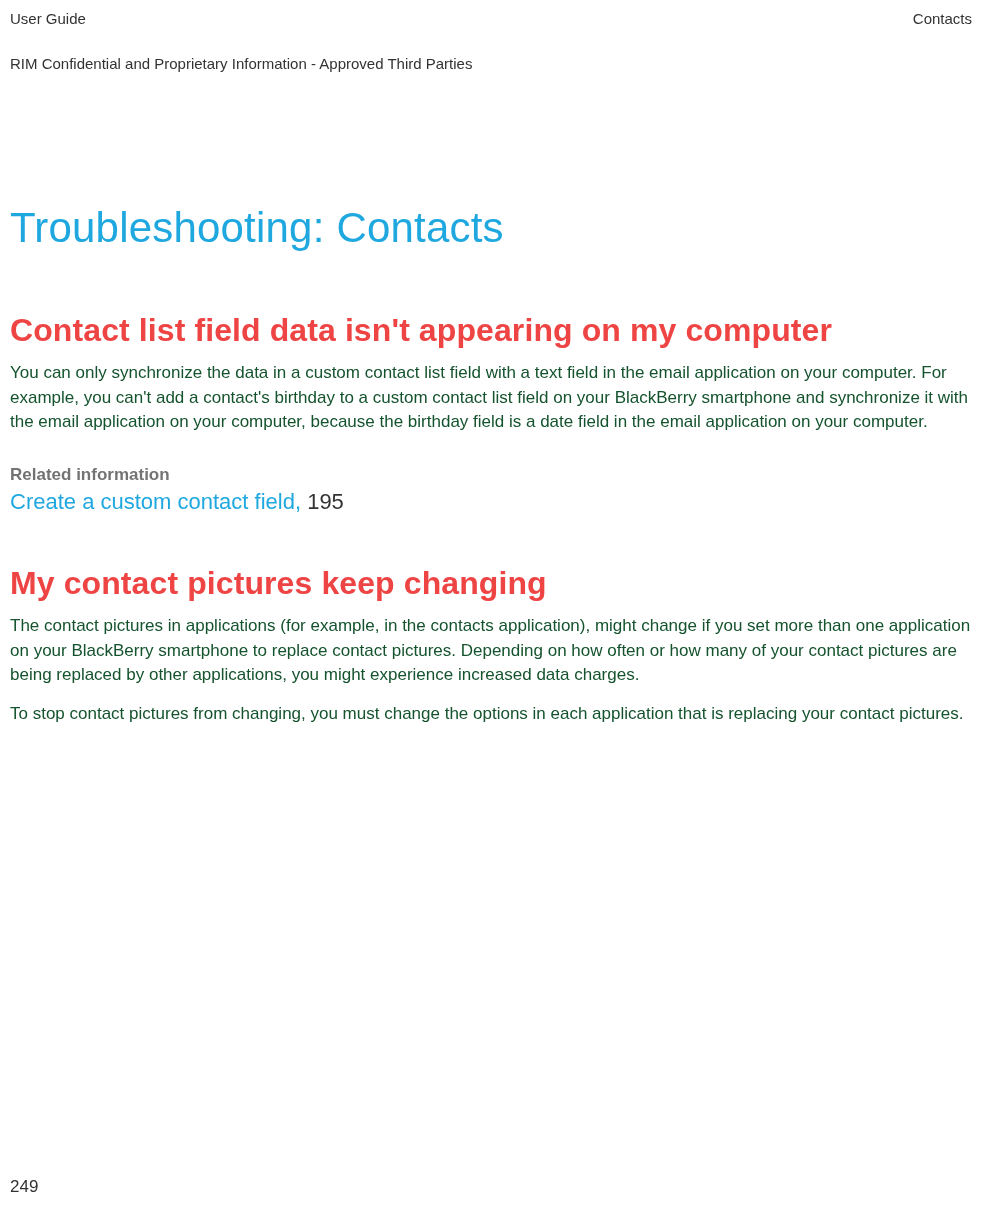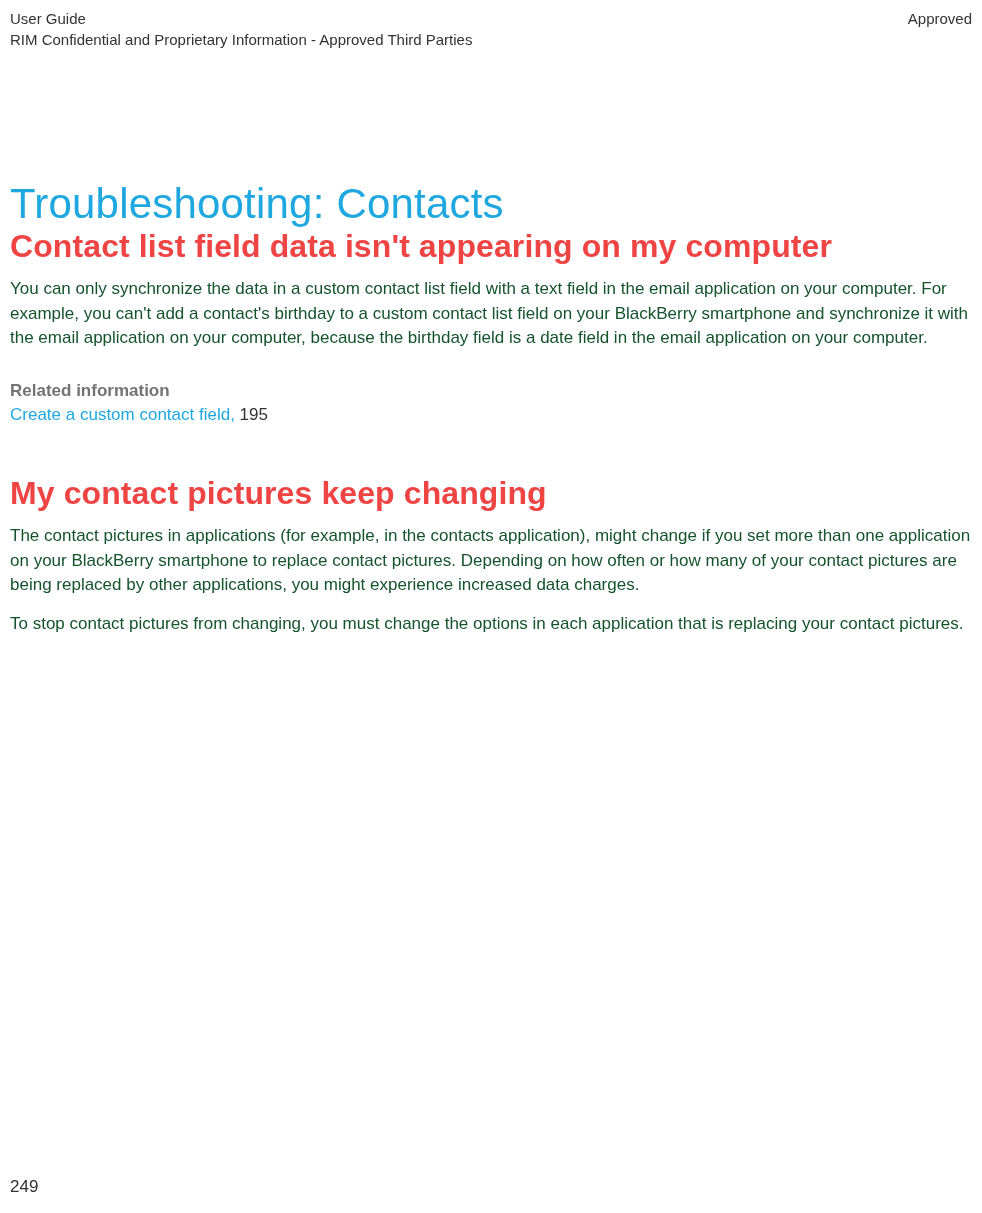--- a/index.html
+++ b/index.html
@@ -1,18 +1,19 @@
 <!DOCTYPE html>
 <html><head>
   <meta charset="utf-8">
   <style>
     * {
       margin: 0;
       padding: 0;
       box-sizing: border-box;
+      gap: 24px;
     }
     body {
       font-family: Arial, Helvetica, sans-serif;
       background: #fff;
       width: 982px;
       height: 1213px;
       position: relative;
       padding: 8px 10px;
     }
     .header {
@@ -25,20 +26,21 @@
     }
     .header-left {
       display: flex;
       flex-direction: column;
     }
     .main-title {
       font-size: 42px;
       font-weight: 400;
       color: #1fa8e0;
       margin-top: 130px;
+      margin-bottom: 60px;
       letter-spacing: 0.2px;
     }
     .section-heading {
       font-size: 32px;
       font-weight: 700;
       color: #ef4444;
       margin-bottom: 12px;
       letter-spacing: 0.1px;
     }
     .body-text {
@@ -48,21 +50,21 @@
       margin-bottom: 14px;
     }
     .related-heading {
       font-size: 17px;
       font-weight: bold;
       color: #737373;
       margin-top: 30px;
       margin-bottom: 4px;
     }
     .related-line {
-      font-size: 17px;
+      font-size: 22px;
       color: #333;
       margin-bottom: 50px;
     }
     .related-link {
       color: #1fa8e0;
     }
     .page-number {
       position: absolute;
       bottom: 16px;
       left: 10px;
@@ -71,21 +73,21 @@
     }
   </style>
 </head>
 <body>
 
 <div class="header">
   <div class="header-left">
     <span>User Guide</span>
     <span>RIM Confidential and Proprietary Information - Approved Third Parties</span>
   </div>
-  <div>Approved</div>
+  <div>Contacts</div>
 </div>
 
 <h1 class="main-title">Troubleshooting: Contacts</h1>
 
 <h2 class="section-heading">Contact list field data isn't appearing on my computer</h2>
 <p class="body-text">You can only synchronize the data in a custom contact list field with a text field in the email application on your computer. For example, you can't add a contact's birthday to a custom contact list field on your BlackBerry smartphone and synchronize it with the email application on your computer, because the birthday field is a date field in the email application on your computer.</p>
 
 <div class="related-heading">Related information</div>
 <div class="related-line">
   <span class="related-link">Create a custom contact field, </span><span>195</span>

